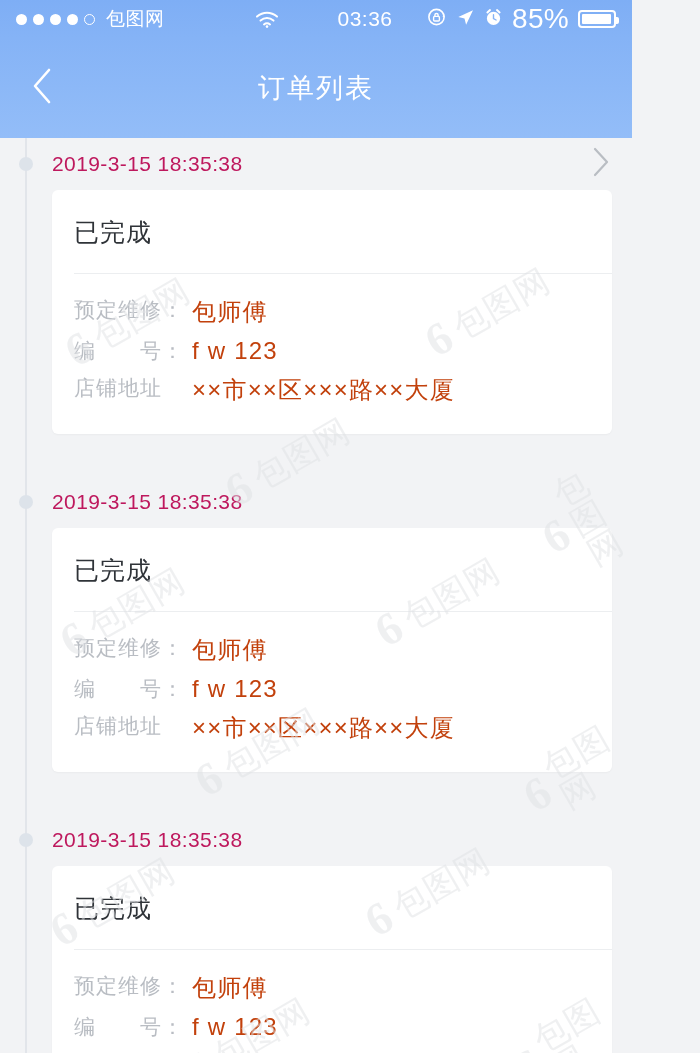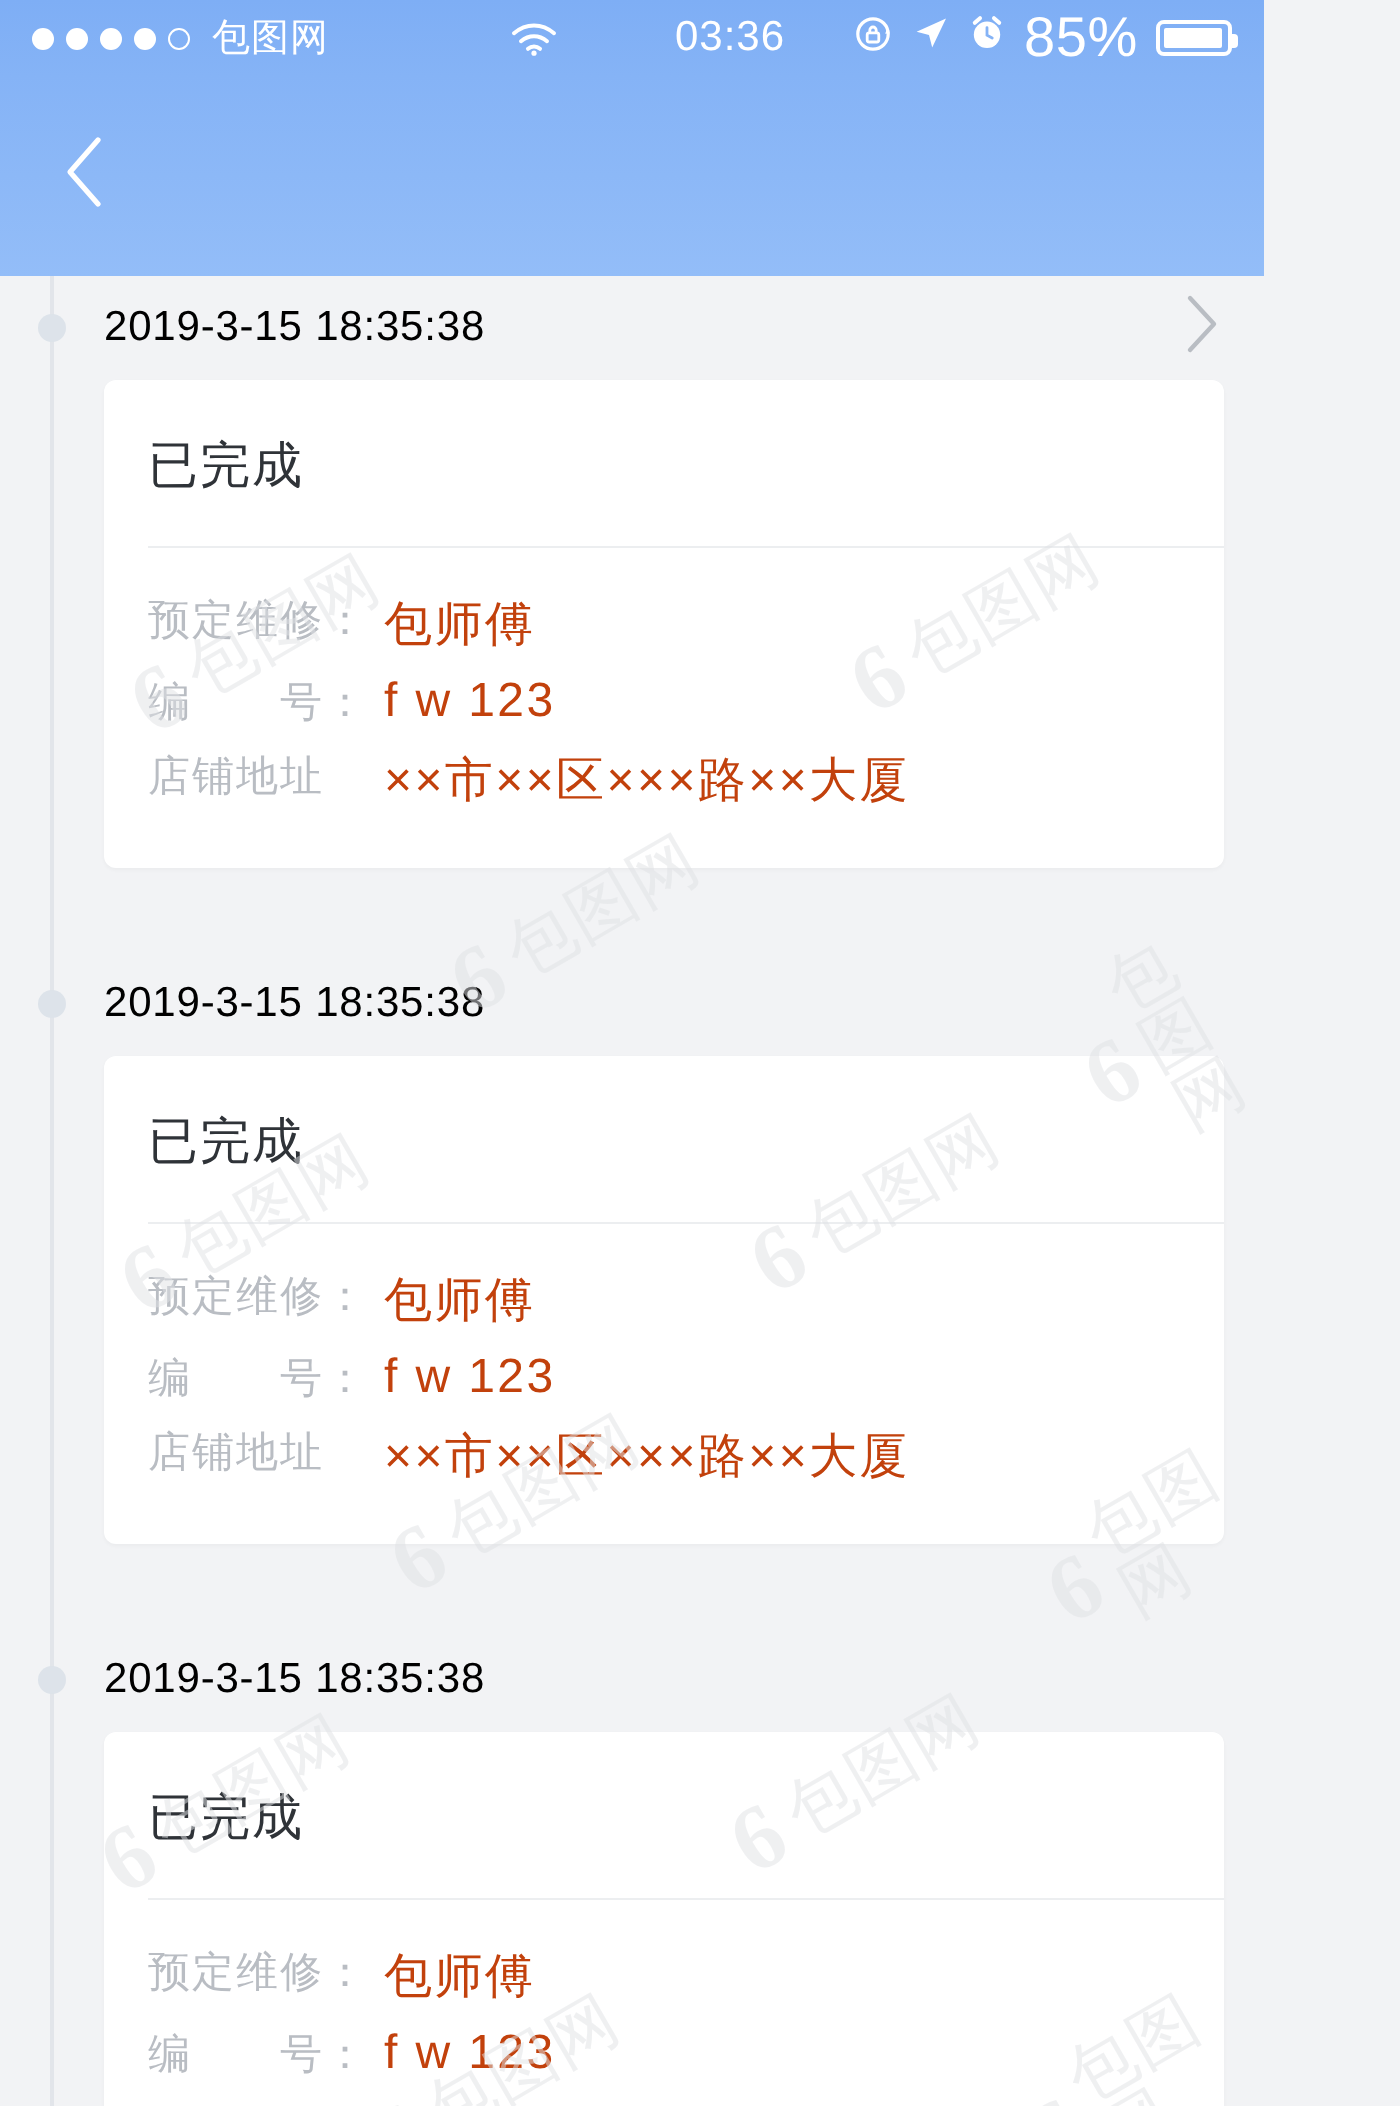--- a/index.html
+++ b/index.html
@@ -152,21 +152,21 @@
     position: absolute;
     left: 19px;
     top: 50%;
     transform: translateY(-50%);
     width: 14px; height: 14px;
     border-radius: 50%;
     background: #dde3ea;
   }
   .order-date {
     font-size: 21px;
-    color: #000000;
+    color: #be185d;
     letter-spacing: .4px;
     white-space: nowrap;
   }
   .order-chevron {
     margin-left: auto;
     display: flex;
     align-items: center;
     cursor: pointer;
   }
 
@@ -303,20 +303,21 @@
   </div>
 
   <div class="nav-bar">
     <div class="nav-back">
       <span>
         <svg width="22" height="38" viewBox="0 0 22 38" fill="none">
           <path d="M18 3L4 19l14 16" stroke="#ffffff" stroke-width="2.6" stroke-linecap="round" stroke-linejoin="round"></path>
         </svg>
       </span>
     </div>
+    <div class="nav-title">订单列表</div>
   </div>
 
   <div class="list-area">
     <div class="timeline-rail"></div>
 
     <div class="orders">
 
       <div class="order-block">
         <div class="order-head">
           <span class="order-dot"></span>

